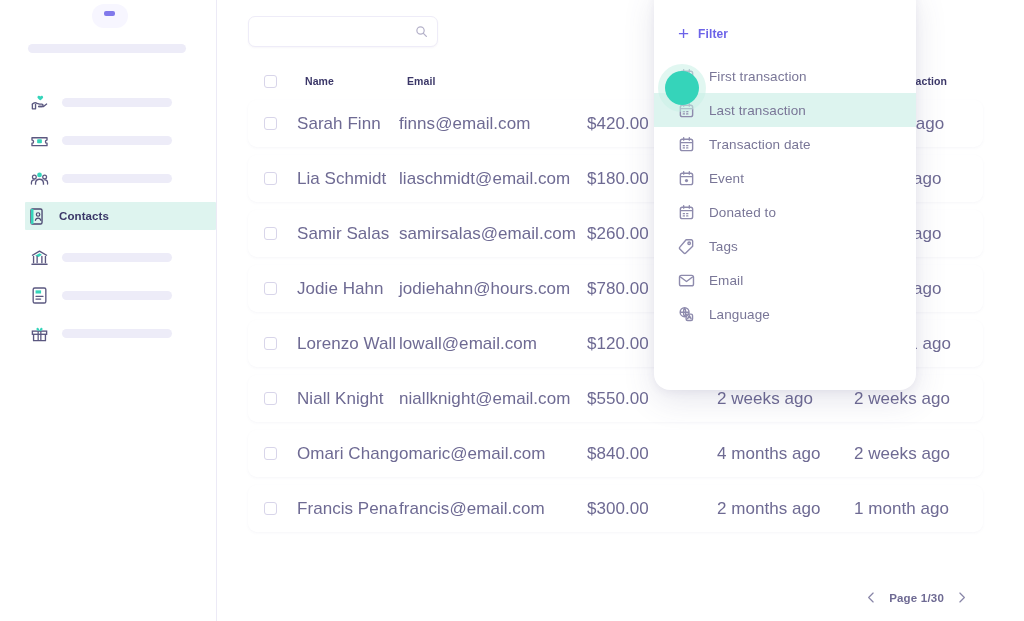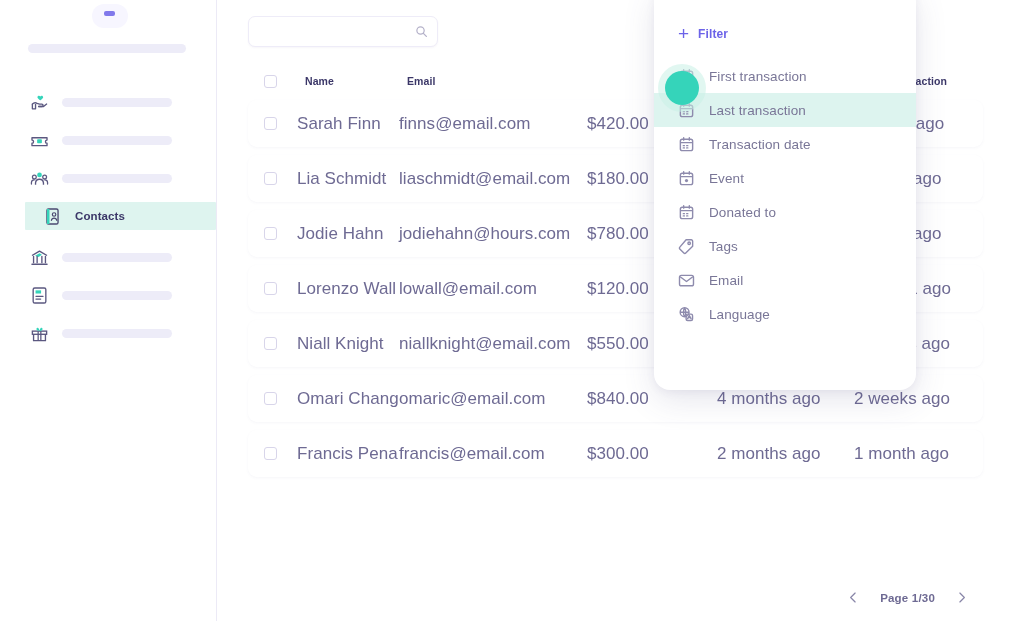--- a/index.html
+++ b/index.html
@@ -27,21 +27,21 @@
   .skeleton-wide {
     position: absolute; left: 28px; top: 44px; width: 158px; height: 9px;
     border-radius: 5px; background: #edecf8;
   }
   .nav { position: absolute; left: 0; top: 88px; width: 217px; }
   .nav-item {
     position: relative; display: flex; align-items: center;
     height: 28px; margin: 0 0 10px 0; padding-left: 30px;
   }
   .nav-item.gap-top { margin-top: 13px; }
-  .nav-item.active { background: #def4ef; width: 191px; margin-left: 25px; padding-left: 18px; border-radius: 1px; }
+  .nav-item.active { background: #def4ef; width: 191px; margin-left: 25px; padding-left: 2px; border-radius: 1px; }
   .nav-icon { width: 19px; height: 19px; flex: 0 0 19px; display: block; }
   .nav-skel {
     margin-left: 13px; width: 110px; height: 9px;
     border-radius: 5px; background: #edecf8;
   }
   .nav-label {
     margin-left: 13px; font-size: 11.5px; font-weight: bold; color: #3b3768; letter-spacing: .1px;
   }
 
   
@@ -80,21 +80,21 @@
   .c-first { width: 137px; flex: 0 0 137px; }
   .c-last  { width: 130px; flex: 0 0 130px; }
   .cell { font-size: 17px; color: #6e6a93; letter-spacing: .05px; }
   .checkbox {
     width: 13px; height: 13px; border: 1.3px solid #d8d5ea; border-radius: 3px;
     background: #fff; display: block;
   }
 
   .pagination {
     position: absolute; right: 56px; bottom: 17px;
-    display: flex; align-items: center; gap: 20px;
+    display: flex; align-items: center; gap: 11px;
   }
   .pg-label { font-size: 11.5px; font-weight: bold; color: #6e6a93; letter-spacing: .2px; }
   .pg-arrow { width: 13px; height: 13px; display: block; }
 
   
   #filter-menu {
     position: absolute; left: 437px; top: -14px; width: 262px; height: 404px;
     background: #ffffff; border-radius: 16px;
     box-shadow: 0 10px 32px rgba(80,76,130,.14), 0 2px 8px rgba(80,76,130,.07);
     overflow: hidden; z-index: 20;
@@ -251,20 +251,30 @@
             <div class="c-name cell">Lia Schmidt</div>
             <div class="c-email cell">liaschmidt@email.com</div>
             <div class="c-amt cell">$180.00</div>
             <div class="c-first cell">2 week ago</div>
             <div class="c-last cell">1 week ago</div>
           </div>
           <div class="row">
             <div class="c-check">
               <span class="checkbox"></span>
             </div>
+            <div class="c-name cell">Samir Salas</div>
+            <div class="c-email cell">samirsalas@email.com</div>
+            <div class="c-amt cell">$260.00</div>
+            <div class="c-first cell">1 year ago</div>
+            <div class="c-last cell">1  week ago</div>
+          </div>
+          <div class="row">
+            <div class="c-check">
+              <span class="checkbox"></span>
+            </div>
             <div class="c-name cell">Jodie Hahn</div>
             <div class="c-email cell">jodiehahn@hours.com</div>
             <div class="c-amt cell">$780.00</div>
             <div class="c-first cell">3 weeks ago</div>
             <div class="c-last cell">1 week ago</div>
           </div>
           <div class="row">
             <div class="c-check">
               <span class="checkbox"></span>
             </div>

